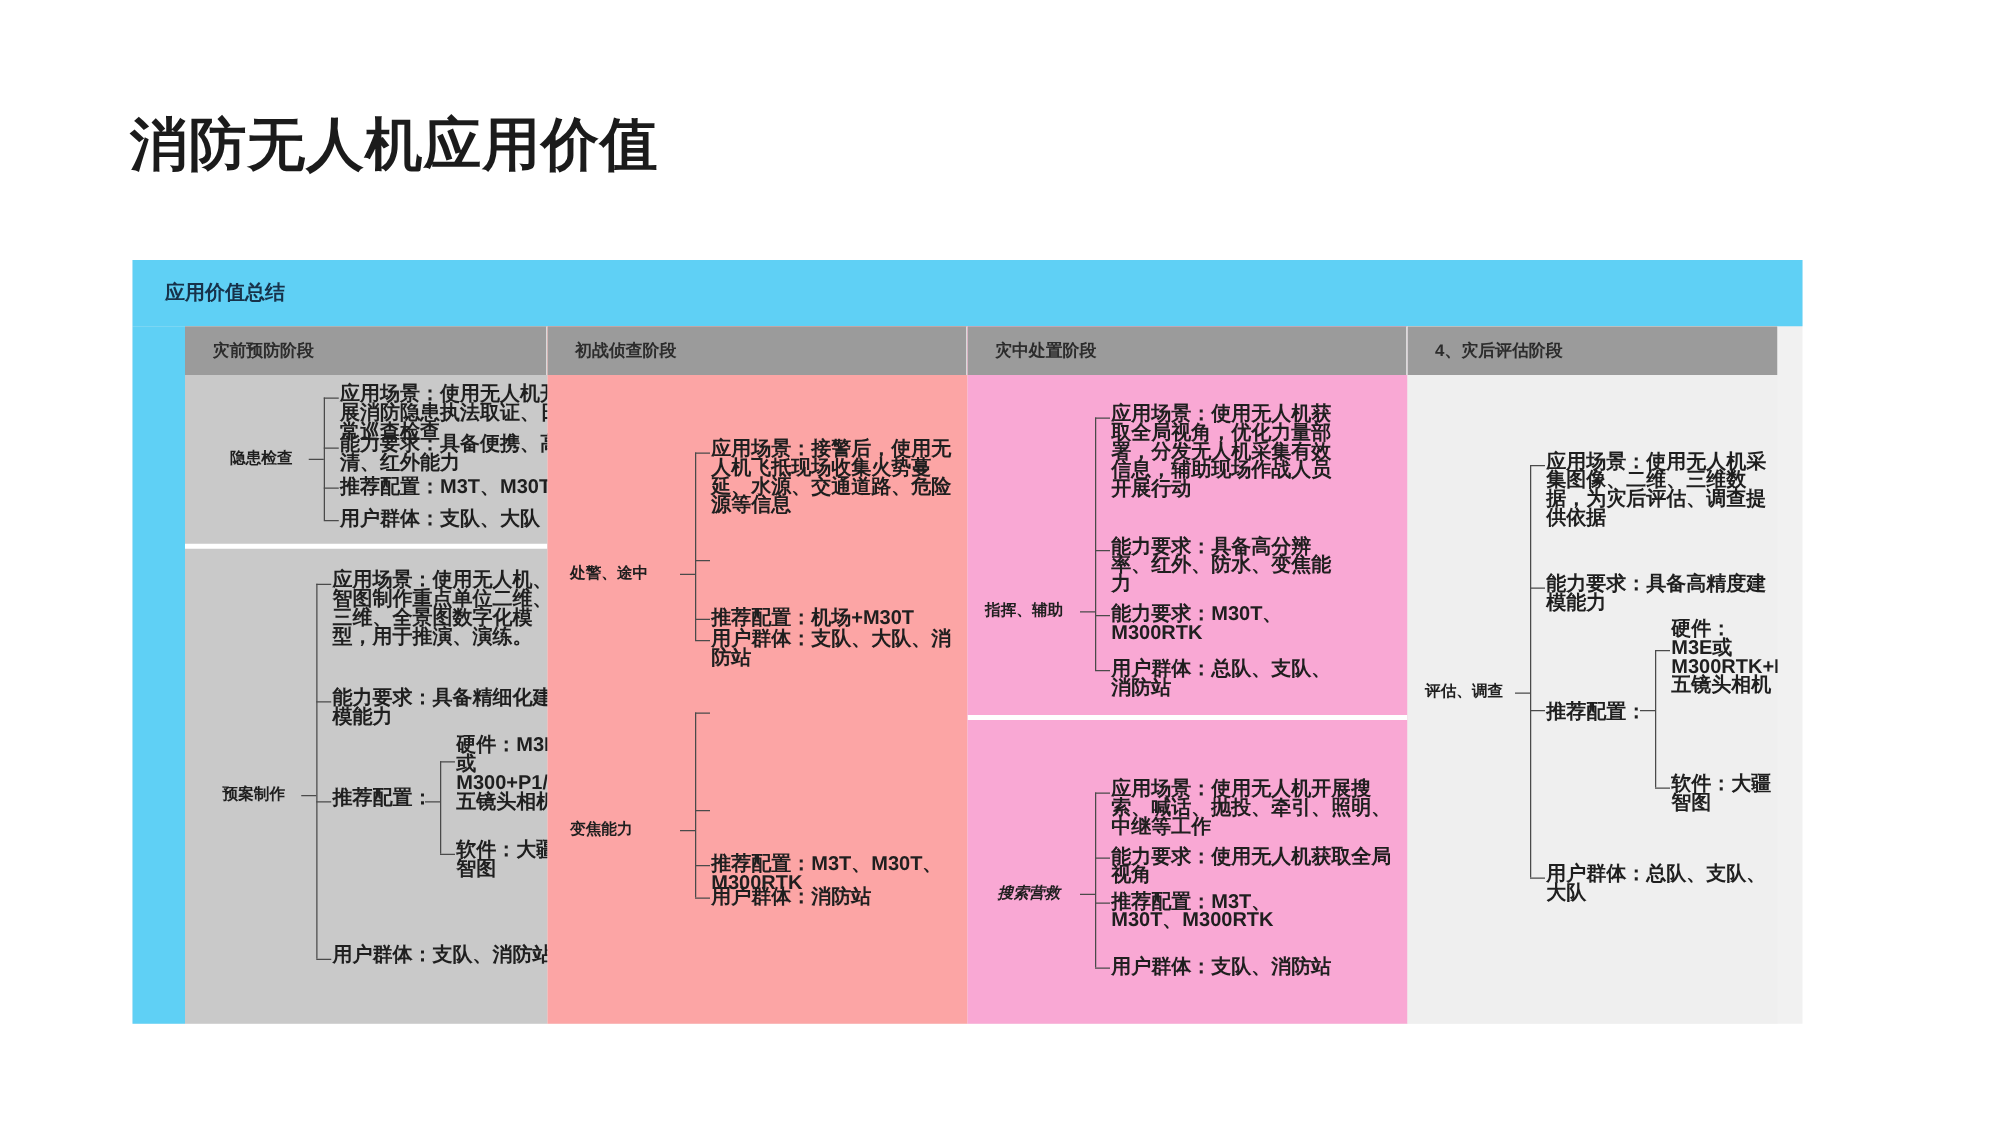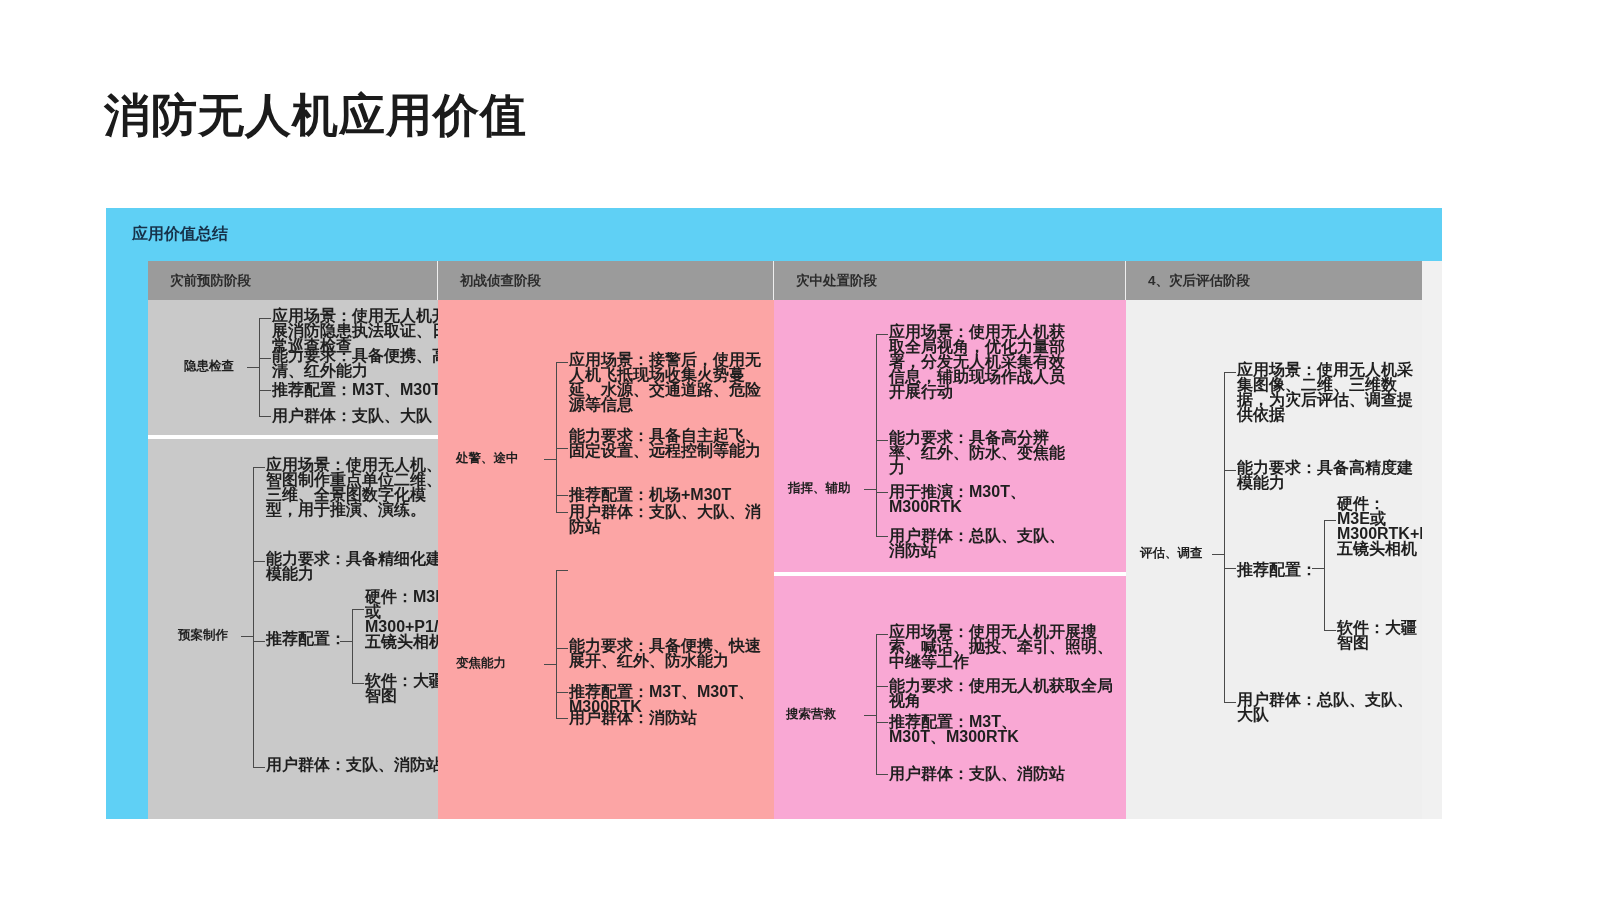--- a/index.html
+++ b/index.html
@@ -213,34 +213,32 @@
 
           <div class="block" style="left:0;top:0;width:336px;height:240px;">
             <div class="node-label" style="left:18px;top:150px;">处警、途中</div>
             <div class="stub" style="left:106px;top:159px;"></div>
             <div class="vline" style="left:118px;top:62px;height:150px;"></div>
             <div class="hline" style="left:118px;top:62px;width:12px;"></div>
             <div class="hline" style="left:118px;top:148px;width:12px;"></div>
             <div class="hline" style="left:118px;top:195px;width:12px;"></div>
             <div class="hline" style="left:118px;top:212px;width:12px;"></div>
             <div class="item" style="left:131px;top:52px;width:200px;">应用场景：接警后，使用无人机飞抵现场收集火势蔓延、水源、交通道路、危险源等信息</div>
-            <div class="item" style="left:131px;top:128px;width:200px;">能力要求：具备自主起飞、固定设置、远程控制等能力</div>
             <div class="item" style="left:131px;top:187px;width:200px;">推荐配置：机场+M30T</div>
             <div class="item" style="left:131px;top:204px;width:200px;">用户群体：支队、大队、消防站</div>
           </div>
 
           <div class="block" style="left:0;top:240px;width:336px;height:279px;">
             <div class="node-label" style="left:18px;top:115px;">变焦能力</div>
             <div class="stub" style="left:106px;top:124px;"></div>
             <div class="vline" style="left:118px;top:30px;height:148px;"></div>
             <div class="hline" style="left:118px;top:30px;width:12px;"></div>
             <div class="hline" style="left:118px;top:108px;width:12px;"></div>
             <div class="hline" style="left:118px;top:152px;width:12px;"></div>
             <div class="hline" style="left:118px;top:178px;width:12px;"></div>
-            <div class="item" style="left:131px;top:98px;width:200px;">能力要求：具备便携、快速展开、红外、防水能力</div>
             <div class="item" style="left:131px;top:144px;width:200px;">推荐配置：M3T、M30T、M300RTK</div>
             <div class="item" style="left:131px;top:170px;width:200px;">用户群体：消防站</div>
           </div>
 
         </div>
       </div>
 
       <div class="col c2">
         <div class="col-head"></div>
         <div class="col-head-text">灾中处置阶段</div>
@@ -249,28 +247,28 @@
           <div class="block" style="left:0;top:0;width:352px;height:272px;">
             <div class="node-label" style="left:14px;top:180px;">指挥、辅助</div>
             <div class="stub" style="left:90px;top:189px;"></div>
             <div class="vline" style="left:102px;top:34px;height:202px;"></div>
             <div class="hline" style="left:102px;top:34px;width:12px;"></div>
             <div class="hline" style="left:102px;top:140px;width:12px;"></div>
             <div class="hline" style="left:102px;top:192px;width:12px;"></div>
             <div class="hline" style="left:102px;top:236px;width:12px;"></div>
             <div class="item" style="left:115px;top:24px;width:180px;">应用场景：使用无人机获取全局视角，优化力量部署，分发无人机采集有效信息，辅助现场作战人员开展行动</div>
             <div class="item" style="left:115px;top:130px;width:180px;">能力要求：具备高分辨率、红外、防水、变焦能力</div>
-            <div class="item" style="left:115px;top:184px;width:180px;">用于推演：M30T、M300RTK</div>
+            <div class="item" style="left:115px;top:184px;width:180px;">能力要求：M30T、M300RTK</div>
             <div class="item" style="left:115px;top:228px;width:180px;">用户群体：总队、支队、消防站</div>
           </div>
 
           <div class="blk-sep" style="top:272px;"></div>
 
           <div class="block" style="left:0;top:276px;width:352px;height:243px;">
-            <div class="node-label" style="left:12px;top:130px;">搜索营救</div>
+            <div class="node-label" style="left:24px;top:130px;font-style:italic;">搜索营救</div>
             <div class="stub" style="left:90px;top:139px;"></div>
             <div class="vline" style="left:102px;top:58px;height:140px;"></div>
             <div class="hline" style="left:102px;top:58px;width:12px;"></div>
             <div class="hline" style="left:102px;top:110px;width:12px;"></div>
             <div class="hline" style="left:102px;top:146px;width:12px;"></div>
             <div class="hline" style="left:102px;top:198px;width:12px;"></div>
             <div class="item" style="left:115px;top:48px;width:230px;">应用场景：使用无人机开展搜索、喊话、抛投、牵引、照明、中继等工作</div>
             <div class="item" style="left:115px;top:102px;width:230px;">能力要求：使用无人机获取全局视角</div>
             <div class="item" style="left:115px;top:138px;width:180px;">推荐配置：M3T、M30T、M300RTK</div>
             <div class="item" style="left:115px;top:190px;width:230px;">用户群体：支队、消防站</div>

